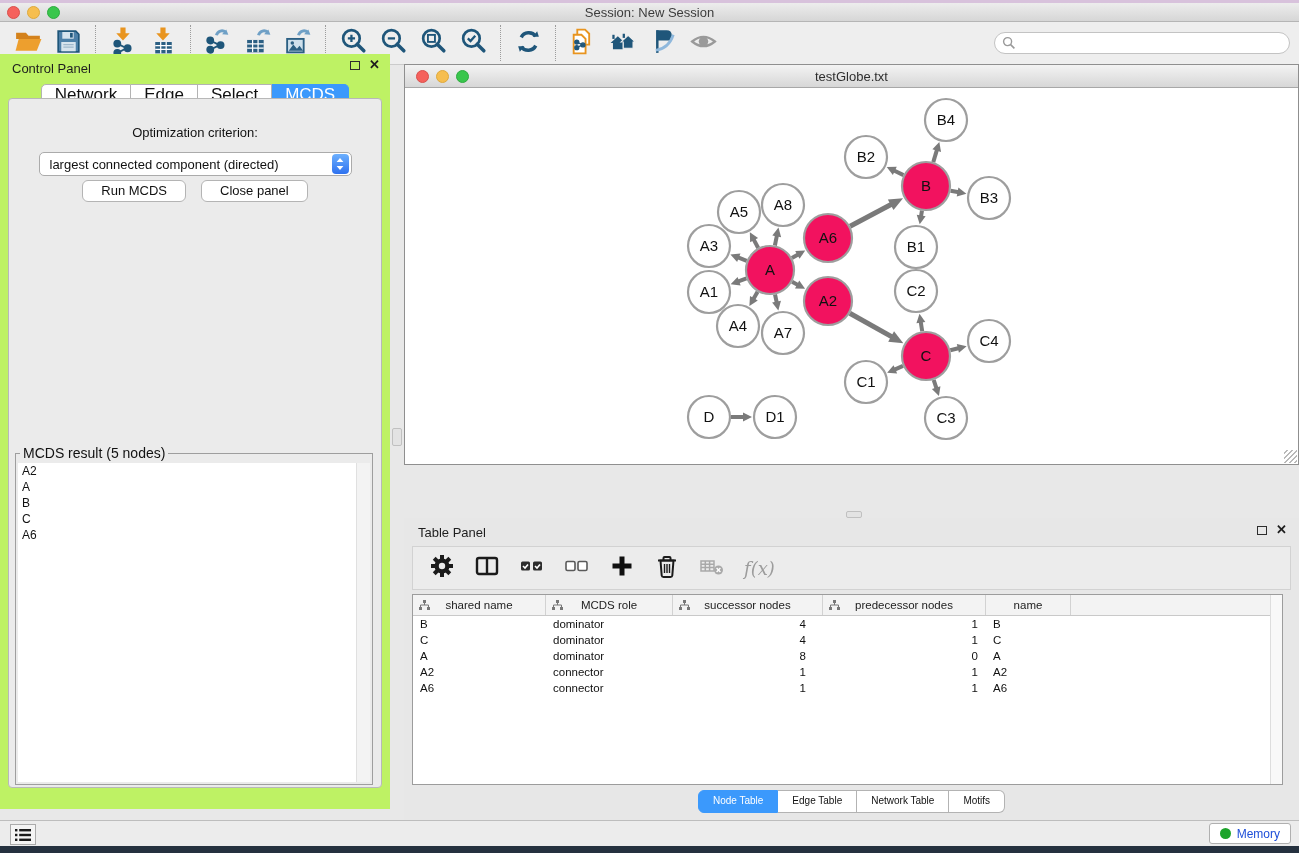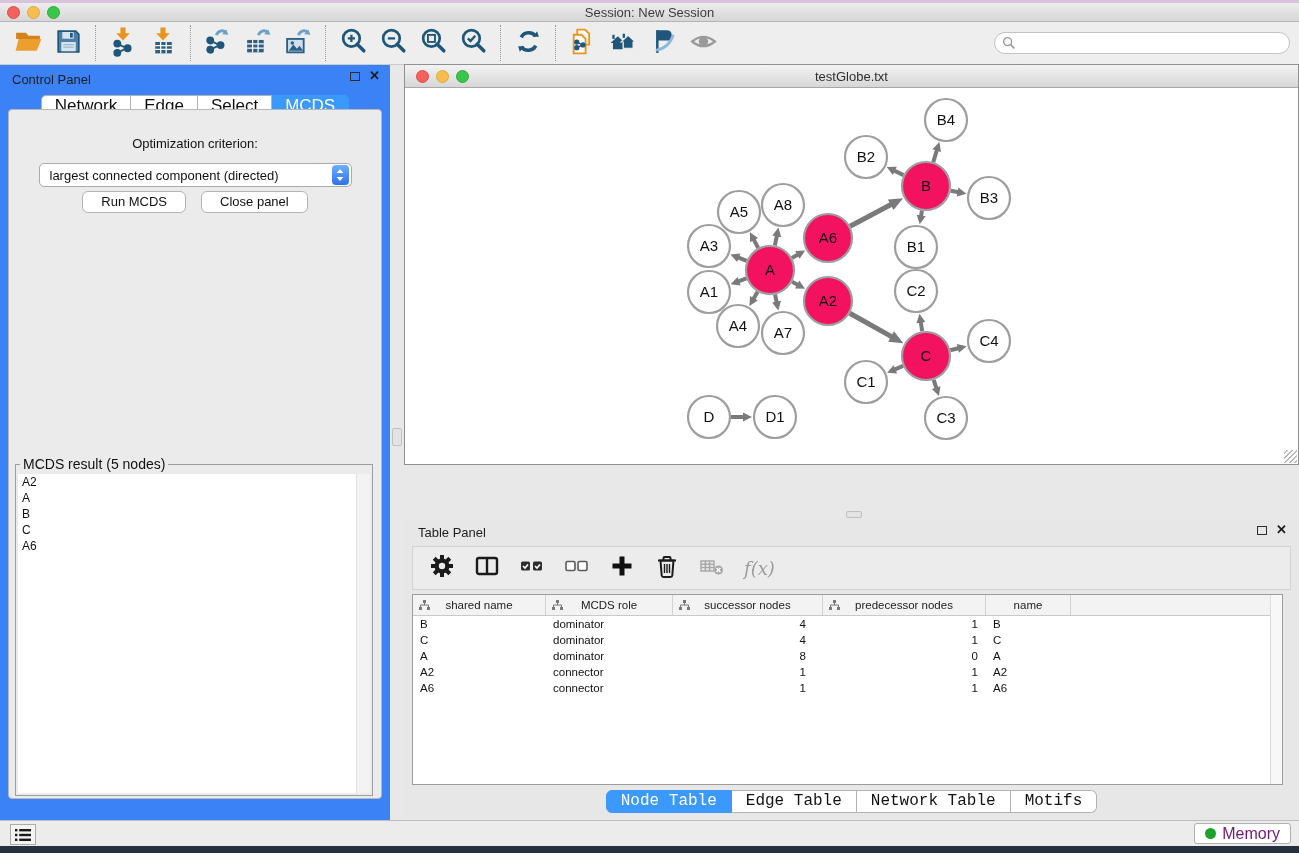--- a/index.html
+++ b/index.html
@@ -26,21 +26,21 @@
     border-bottom:1px solid #cbcbcb; display:flex; align-items:center; padding-left:8px; }
   .tbtn { width:40px; height:40px; display:flex; align-items:center; justify-content:center; }
   .tbtn svg { width:31px; height:31px; }
   .tsep { width:1px; height:36px; border-left:1px dotted #9c9c9c; margin:0 7px; }
   .searchwrap { position:absolute; right:9px; top:10px; width:296px; height:22px; background:#fff;
     border:1px solid #c3c3c3; border-radius:11px; display:flex; align-items:center; padding-left:7px; }
   .searchwrap svg { width:14px; height:14px; flex:0 0 auto; }
   .searchwrap input { border:none; outline:none; flex:1; height:18px; font-size:12px; background:transparent; padding-left:4px; }
 
   
-  .control-panel { position:absolute; left:0; top:65px; width:390px; height:755px; background:#3b82f6; }
+  .control-panel { position:absolute; left:0; top:54px; width:390px; height:755px; background:#bef264; }
   .cp-header { position:absolute; left:0; top:0; width:100%; height:28px; }
   .panel-title { position:absolute; left:12px; top:7px; font-size:13px; color:#1e1e1e; }
   .panel-btns { position:absolute; right:10px; top:6px; display:flex; gap:9px; align-items:center; }
   .float-icon { width:10px; height:9px; border:1.6px solid #2d2d2d; display:inline-block; }
   .close-x { font-size:13px; font-weight:bold; color:#1d1d1d; line-height:10px; }
   .cp-tabs { position:absolute; left:0; top:30px; width:100%; display:flex; justify-content:center; }
   .tab { font-size:17px; color:#111; background:#fff; border:1px solid #b3b3b3; border-left-width:0;
     padding:2px 13px 3px; line-height:15px; }
   .tab:first-child { border-left-width:1px; border-radius:5px 0 0 5px; }
   .tab:last-child { border-radius:0 5px 5px 0; }
@@ -96,35 +96,35 @@
   .thead { display:flex; height:21px; background:#f3f3f3; border-bottom:1px solid #c9c9c9; }
   .th { position:relative; display:flex; align-items:center; justify-content:center; font-size:11.5px; color:#222;
     border-right:1px solid #d2d2d2; }
   .th .hicon { position:absolute; left:6px; top:5px; }
   .c0 { width:133px; } .c1 { width:127px; } .c2 { width:150px; } .c3 { width:163px; } .c4 { width:85px; }
   .trow { display:flex; height:16px; align-items:center; }
   .td { font-size:11.5px; color:#111; padding-left:7px; }
   .td.num { text-align:right; padding-left:0; }
   .td.c2.num { padding-right:17px; } .td.c3.num { padding-right:8px; }
   .tp-tabs { position:absolute; left:0; right:0; bottom:7px; display:flex; justify-content:center; }
-  .tp-tab { font-size:16px; color:#111; background:#fff; border:1px solid #b3b3b3; border-left-width:0;
-    padding:3px 14px 4px; line-height:14px;font-family:Liberation Mono, monospace; }
+  .tp-tab { font-size:10px; color:#111; background:#fff; border:1px solid #b3b3b3; border-left-width:0;
+    padding:3px 14px 4px; line-height:14px; }
   .tp-tab:first-child { border-left-width:1px; border-radius:6px 0 0 6px; }
   .tp-tab:last-child { border-radius:0 6px 6px 0; }
   .tp-tab.active { background:#3b99fc; border-color:#3b99fc; color:#fff; }
 
   
   .statusbar { position:absolute; left:0; top:820px; width:1299px; height:26px; background:#ececec;
     border-top:1px solid #bdbdbd; }
   .list-btn { position:absolute; left:10px; top:3px; width:26px; height:21px; background:#f4f4f4;
     border:1px solid #ababab; display:flex; align-items:center; justify-content:center; }
   .memory-btn { position:absolute; right:8px; top:2px; height:21px; background:#fff; border:1px solid #b0b0b0;
     border-radius:3px; display:flex; align-items:center; gap:6px; padding:0 10px; }
   .memory-dot { width:11px; height:11px; border-radius:50%; background:#1ca32b; }
-  .memory-btn span.lbl { font-size:16px; color:#701a75; }
+  .memory-btn span.lbl { font-size:12px; color:#1d4ed8; }
 </style>
 </head>
 <body>
 
 <div class="screen">
   <div class="desktop-top"></div>
 
   <div class="titlebar">
     <div class="lights">
       <span class="light red"></span>

